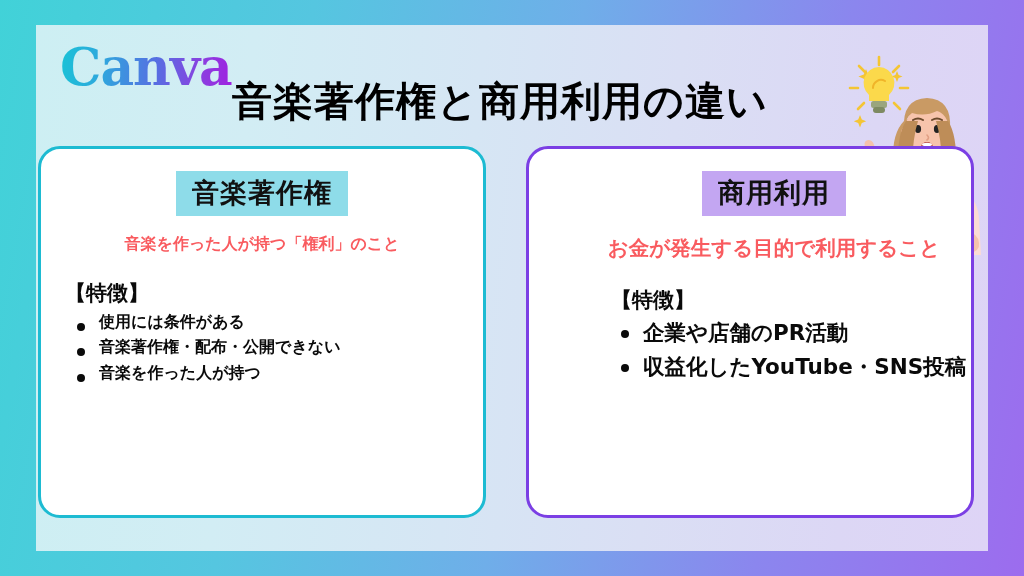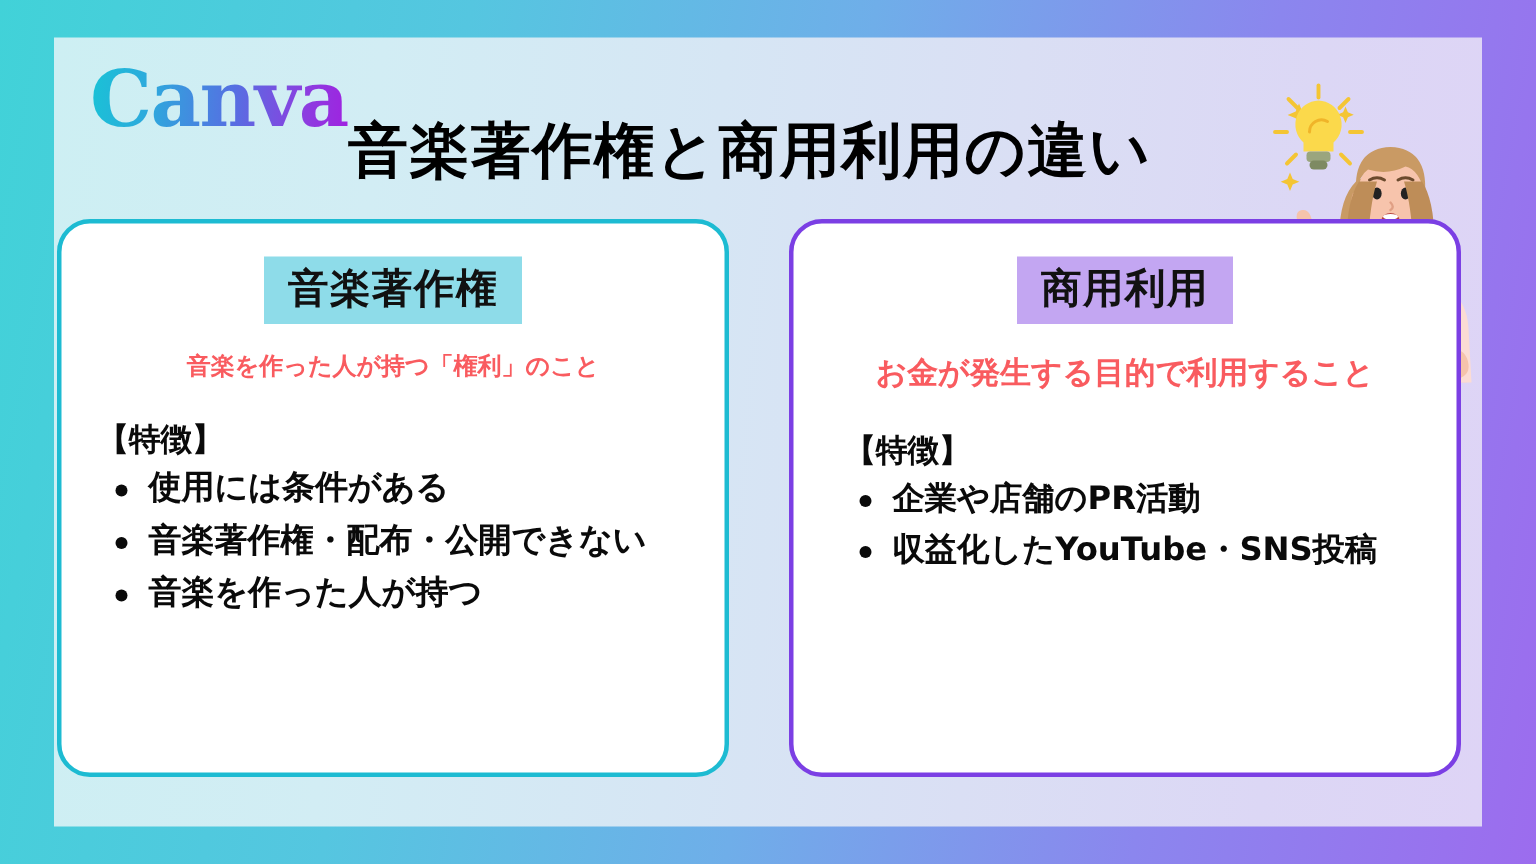--- a/index.html
+++ b/index.html
@@ -86,20 +86,21 @@
     border-radius: 22px;
     box-sizing: border-box;
   }
   .card-left {
     left: 2px;
     border: 3px solid #1DBBD2;
   }
   .card-right {
     left: 490px;
     border: 3px solid #7B3FE4;
+    padding-left: 48px;
   }
   .card-heading-wrap {
     text-align: center;
     margin-top: 22px;
   }
   .card-heading {
     display: inline-block;
     font-size: 27px;
     font-weight: 700;
     color: #111111;
@@ -127,21 +128,21 @@
   }
   .card-right .feature-label { margin-left: 34px; }
   ul.bullets {
     margin: 2px 0 0 0;
     padding-left: 58px;
     list-style: none;
   }
   .card-right ul.bullets { padding-left: 66px; }
   ul.bullets li {
     position: relative;
-    font-size: 22px;
+    font-size: 16px;
     font-weight: 700;
     color: #0a0a0a;
     line-height: 1.58;
     white-space: nowrap;
   }
   ul.bullets li::before {
     content: "";
     position: absolute;
     left: -22px;
     top: 14px;

